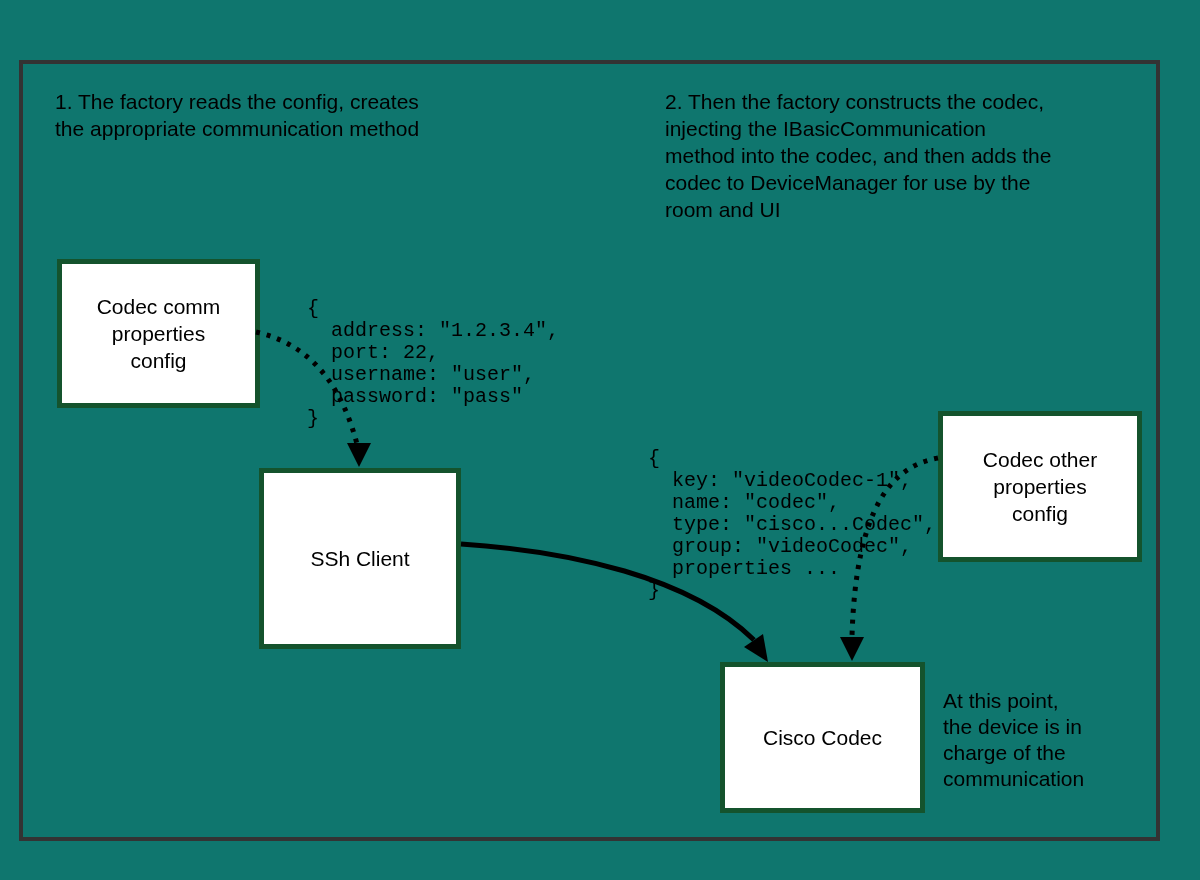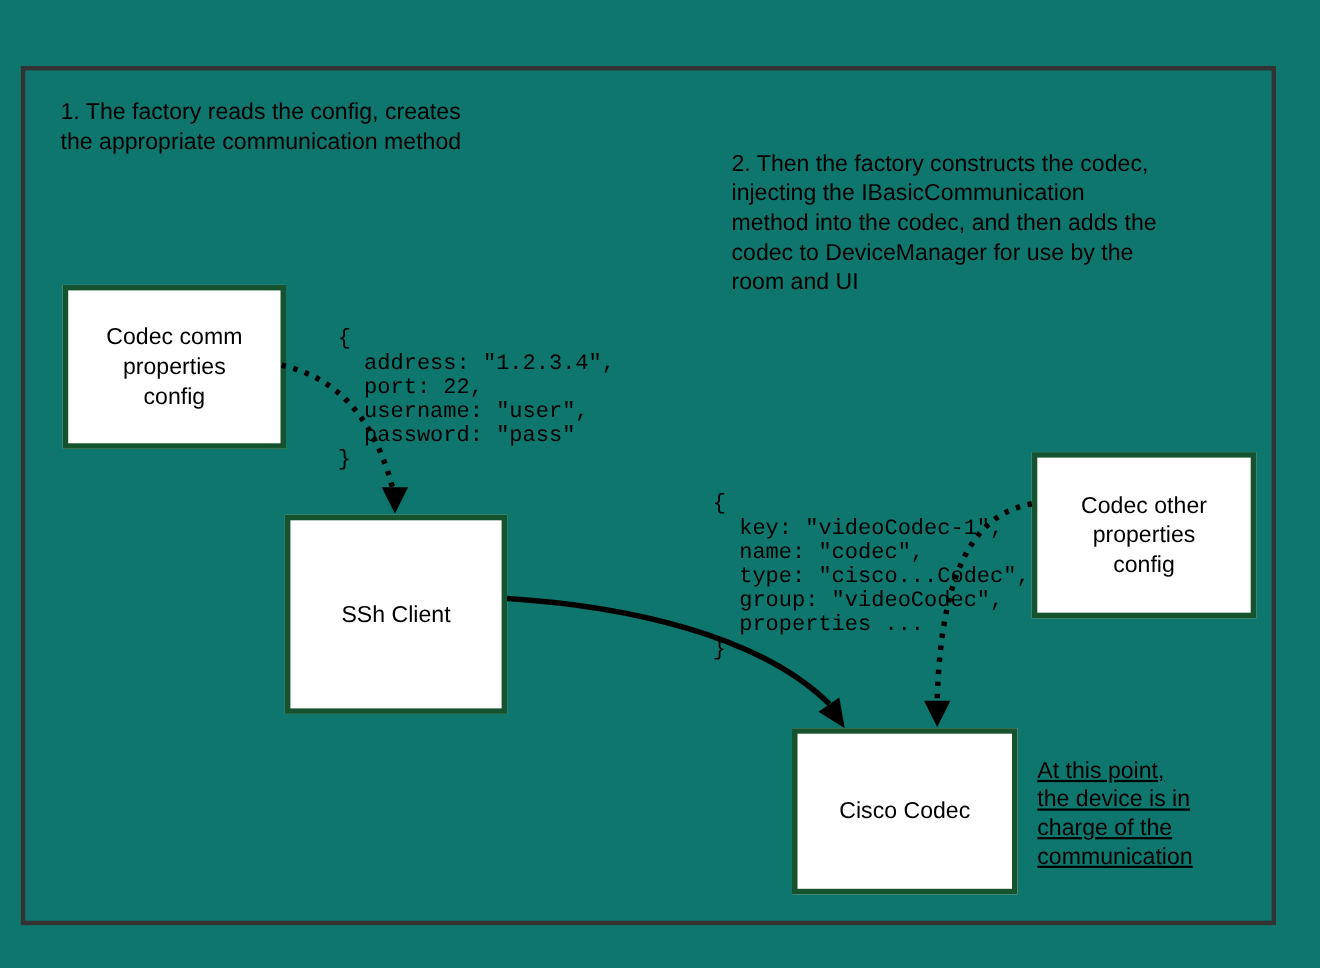--- a/index.html
+++ b/index.html
@@ -28,22 +28,22 @@
   }
   .annotation {
     position: absolute;
     font-size: 21px;
     line-height: 27px;
     white-space: pre-line;
     color: #000000;
     z-index: 2;
   }
   #step1 { left: 55px;  top: 88px;  width: 470px; }
-  #step2 { left: 665px; top: 88px;  width: 470px; margin-top: 47px; }
-  #device-note { left: 943px; top: 688px; width: 210px; line-height: 26px; text-decoration: underline; }
+  #step2 { left: 665px; top: 88px;  width: 470px; }
+  #device-note { left: 943px; top: 688px; width: 210px; line-height: 26px; }
   .box {
     position: absolute;
     border: 5px solid #14532d;
     box-sizing: border-box;
     background: #ffffff;
     display: flex;
     align-items: center;
     justify-content: center;
     text-align: center;
     font-size: 21px;

